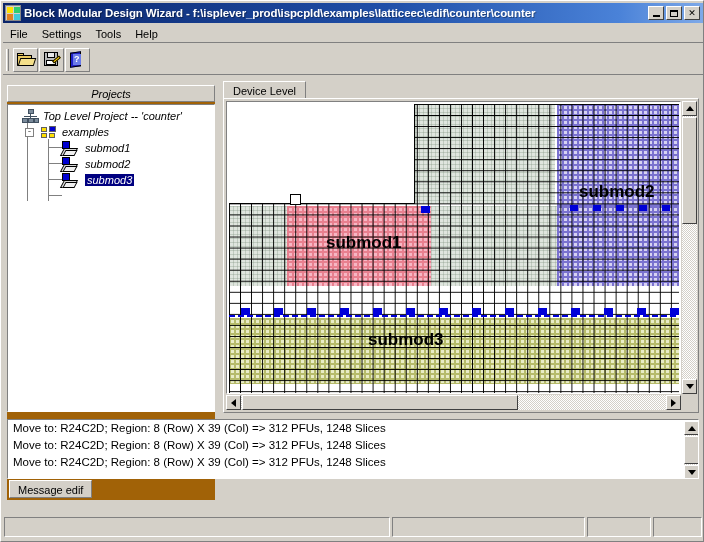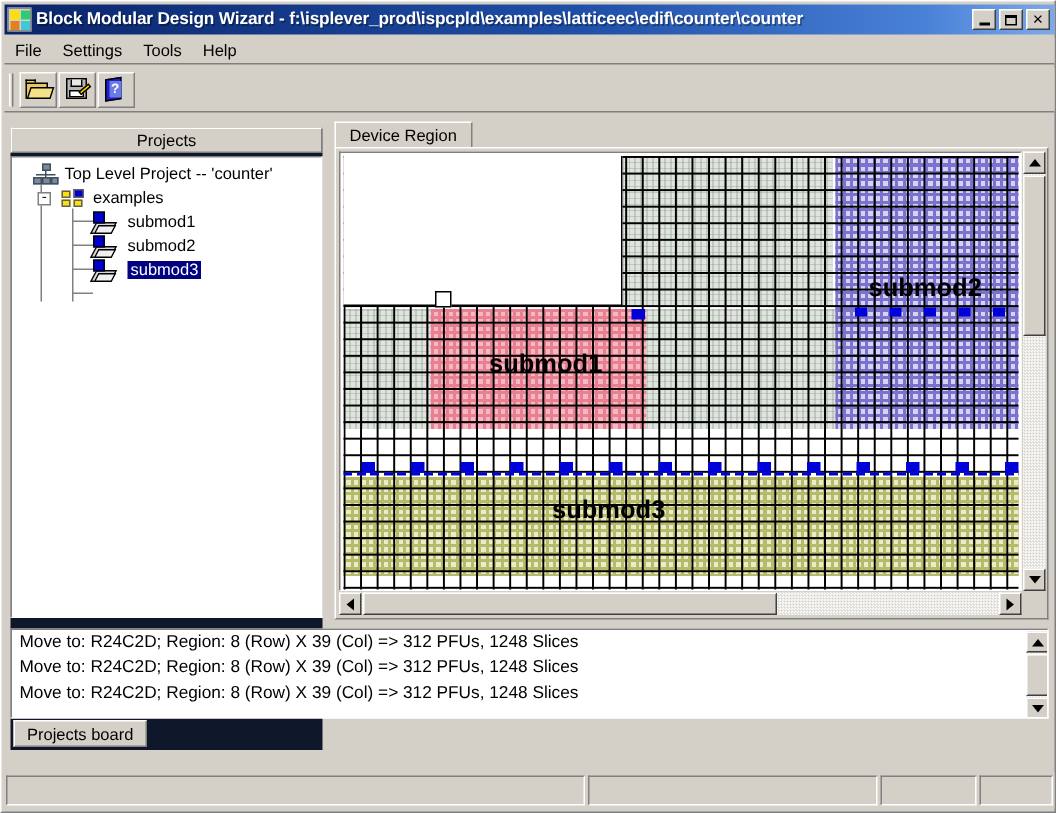--- a/index.html
+++ b/index.html
@@ -134,21 +134,22 @@
   }
   .ic-book .q {
     position:absolute; left:4px; top:3px; color:#fff;
     font-size:9px; font-weight:bold; line-height:1;
   }
 
   
   #projects-panel {
     position: absolute; left: 6px; top: 84px;
     width: 208px; height: 415px;
-    background: #0f172a;
+    background: #a16207;
+    font-style: italic;
   }
   #projects-header {
     height: 17px; line-height: 16px; text-align: center;
     font-size: 11px; color: #000;
     background: #d4d0c8;
     border: 1px solid; border-color: #ffffff #808080 #808080 #ffffff;
   }
   #projects-tree {
     position: absolute; left: 0; top: 19px;
     width: 208px; height: 308px;
@@ -473,21 +474,21 @@
             <div class="sh2"></div>
             <div class="sq"></div>
         </div>
         <span class="lbl sel" style="margin-left:6px;">submod3</span>
       </div>
 
     </div>
   </div>
 
   <div id="device-panel">
-    <div id="dev-tab">Device Region</div>
+    <div id="dev-tab">Device Level</div>
     <div id="dev-body">
 
       <div id="canvas-clip">
         <div id="canvas">
 
           <div class="cellfill tex-gray" style="left:188px; top:2px; width:140px; height:100px;"></div>
 
           <div class="cellfill tex-purple" style="left:330px; top:2px; width:122px; height:128px;"></div>
 
           <div class="cellfill tex-gray" style="left:2px; top:104px; width:58px; height:80px;"></div>
@@ -572,21 +573,21 @@
       <div class="sb-track" id="msg-vsb">
         <div class="sb-btn" style="left:0; top:0; width:15px; height:14px;">
           <div class="arr arr-u"></div>
         </div>
         <div class="sb-thumb" style="left:0; top:15px; width:15px; height:28px;"></div>
         <div class="sb-btn" style="left:0; top:44px; width:15px; height:14px;">
           <div class="arr arr-d"></div>
         </div>
       </div>
     </div>
-    <div id="msg-tab">Projects board</div>
+    <div id="msg-tab">Message edif</div>
   </div>
 
   <div id="statusbar">
     <div class="sb-pane" style="flex:0 0 386px;"></div>
     <div class="sb-pane" style="flex:0 0 193px;"></div>
     <div class="sb-pane" style="flex:0 0 64px;"></div>
     <div class="sb-pane" style="flex:1 1 auto;"></div>
   </div>
 
 </div>

